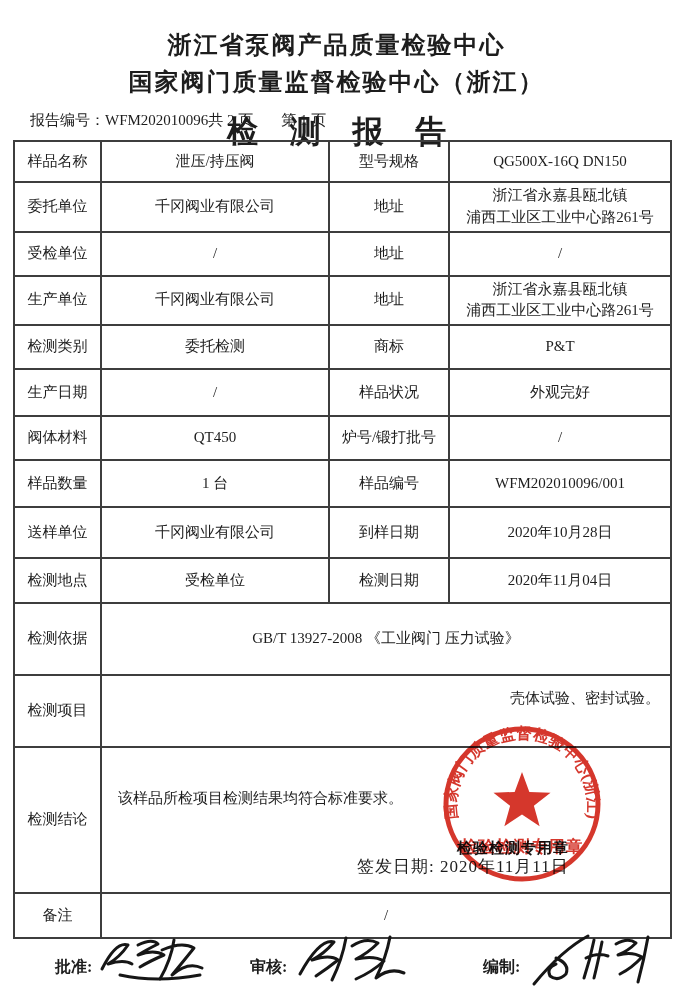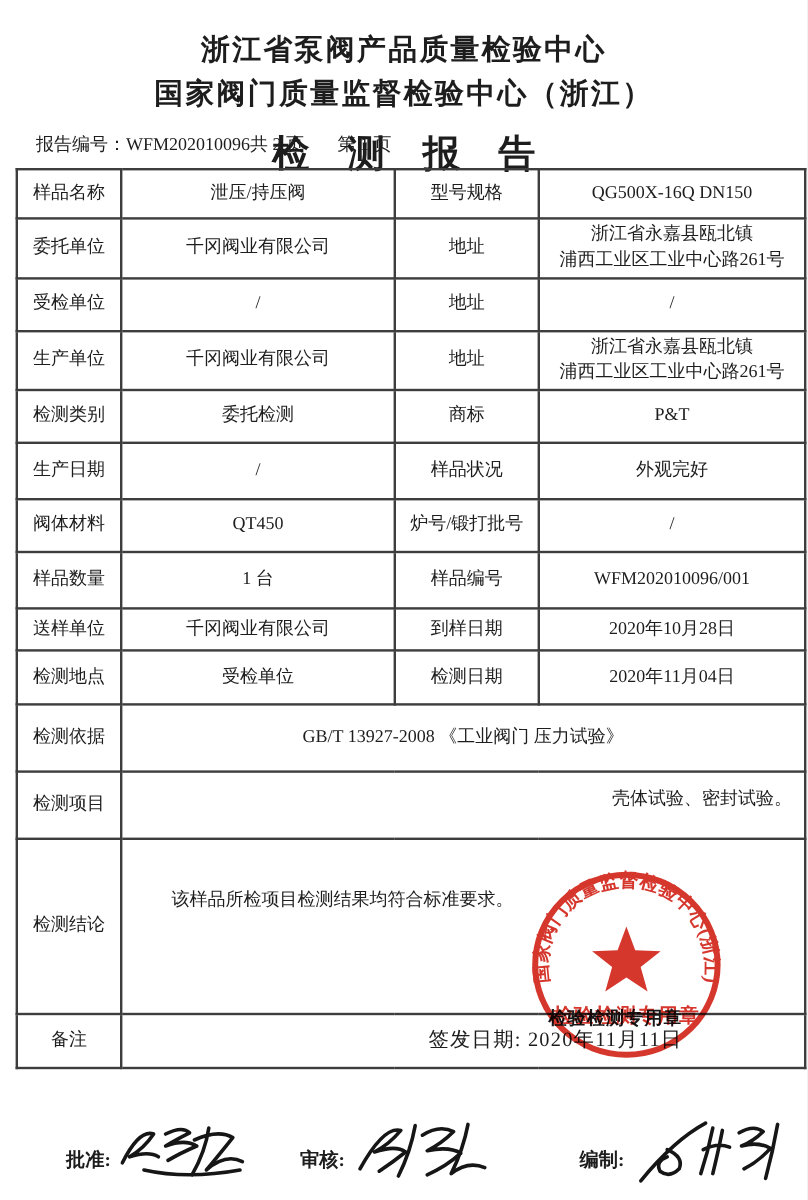--- a/index.html
+++ b/index.html
@@ -5,37 +5,37 @@
   html,body{margin:0;padding:0;background:#e8e8e8;}
   .page{
     position:relative;
     width:673px;height:1000px;
     margin:0 auto;
     background:#ffffff;
     font-family:"Liberation Serif","DejaVu Serif",serif;
     color:#1d1d1d;
     overflow:hidden;
   }
-  .org-line1{ text-align:center; font-size:24px; font-weight:700; padding-top:25px; letter-spacing:2px;}
+  .org-line1{ text-align:center; font-size:24px; font-weight:700; padding-top:1px; letter-spacing:2px;margin-top:28px;}
   .org-line2{ text-align:center; font-size:24px; font-weight:700; margin-top:5px; letter-spacing:2px;}
   .report-title{ text-align:center; font-size:31px; font-weight:700; letter-spacing:12px; margin-top:13px; text-indent:12px;}
   .meta{ position:absolute; left:30px; right:33px; top:111px; display:flex; justify-content:flex-start; font-size:15px; font-weight:400;}
   .meta .pages span + span{ margin-left:28px;}
 
   table.report{
     position:absolute; left:13px; top:140px;
     width:657px; border-collapse:collapse; table-layout:fixed;border-radius:11px;
   }
   td{ border:2px solid #3d3d3d; text-align:center; vertical-align:middle;
       font-size:15px; padding:2px 4px; white-space:pre-line; line-height:1.45;}
   .h41{height:41px}.h45{height:45px}.h44{height:44px}.h47{height:47px}
-  .h43{height:35px}.h66{height:56px}.h146{height:146px}
+  .h43{height:51px}.h66{height:72px}.h146{height:146px}
   td.left-top{ text-align:right; vertical-align:top; padding:12px 10px 0 16px;}
   td.conclusion-cell{ position:relative; text-align:left; vertical-align:top; padding:0;}
-  .conclusion-text{ padding:18px 0 0 16px; font-size:15px;margin-left:25px;}
+  .conclusion-text{ padding:18px 0 0 16px; font-size:15px;}
 
   .issue-date{ position:absolute; left:357px; top:855px; font-size:17px; z-index:2; letter-spacing:1px;}
   .stamp-underlay{ position:absolute; left:457px; top:839px; font-size:15px; color:#181818; z-index:3; letter-spacing:1px; font-weight:600;}
   .stamp{ position:absolute; left:437px; top:719px; width:170px; height:170px; z-index:5;
           mix-blend-mode:multiply; opacity:.93;}
 
   .sig-label{ position:absolute; font-size:16px; font-weight:600;}
   .sig{ position:absolute;}
   .sig path{ fill:none; stroke:#161616; stroke-width:3; stroke-linecap:round; stroke-linejoin:round;}
 </style>

